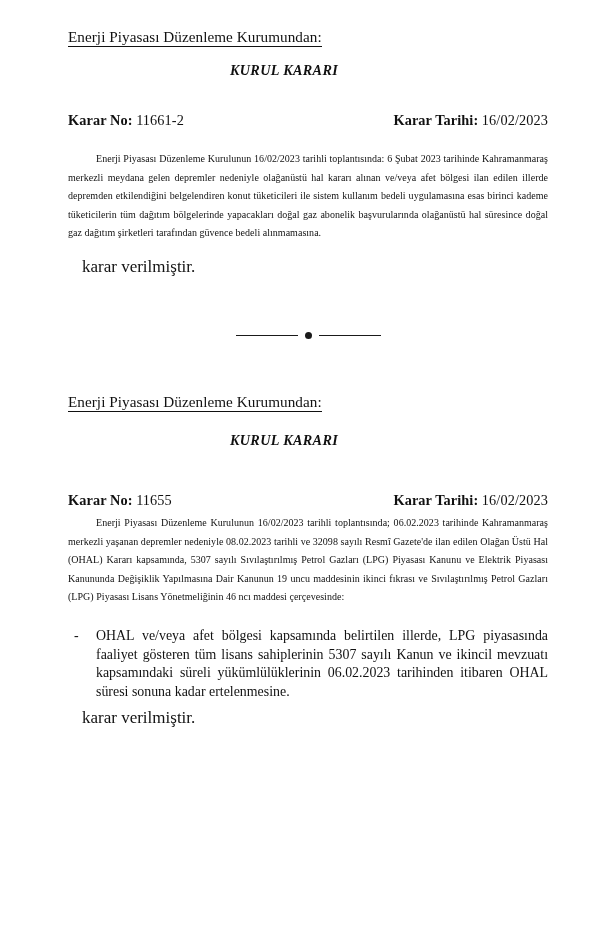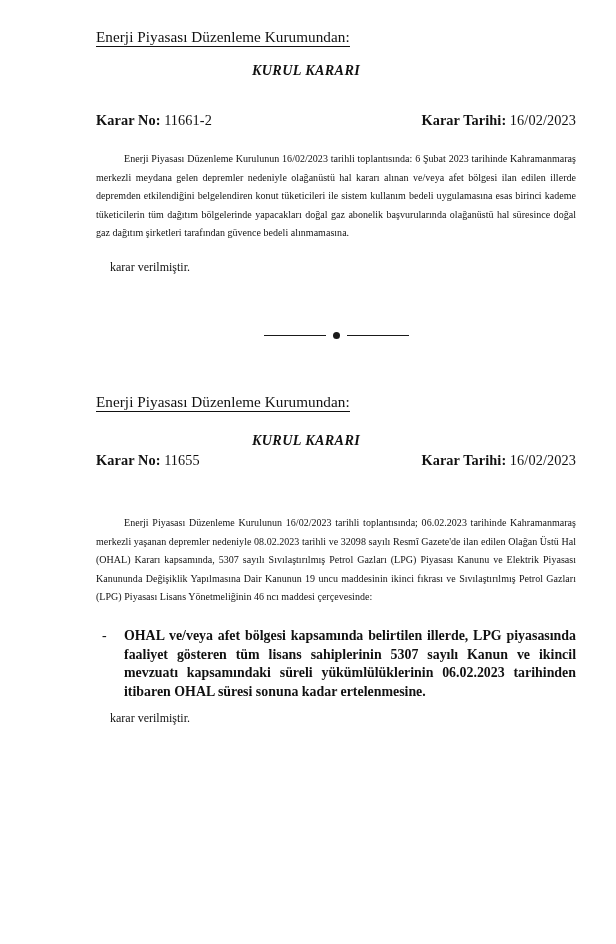--- a/index.html
+++ b/index.html
@@ -83,21 +83,21 @@
     font-size: 10px;
     line-height: 18.6px;
     letter-spacing: 0.03px;
     text-indent: 28px;
     width: 480px;
     margin: 0;
     hyphens: none;
   }
 
   .closing-line {
-    font-size: 12px;
+    font-size: 17px;
     line-height: 18.6px;
     text-indent: 14px;
     width: 480px;
   }
 
   
   .dash-item {
     display: flex;
     width: 480px;
     font-size: 13.9px;
@@ -106,21 +106,20 @@
   .dash-item .dash-marker {
     width: 28px;
     flex: 0 0 28px;
     padding-left: 6px;
     box-sizing: border-box;
   }
   .dash-item .dash-text {
     flex: 1 1 auto;
     text-align: justify;
     text-justify: inter-word;
-    font-weight: bold;
   }
 
   
   .separator {
     display: flex;
     align-items: center;
     justify-content: center;
     width: 480px;
     gap: 7px;
   }
@@ -130,21 +129,21 @@
     border-top: 1.3px solid #1a1a1a;
   }
   .separator .sep-dot {
     width: 7px;
     height: 7px;
     border-radius: 50%;
     background: #1a1a1a;
   }
 
   
-  .at { position: absolute; left: 0; margin-left: 28px; }
+  .at { position: absolute; left: 0; }
 </style>
 </head>
 <body>
 
 <div class="page">
   <div class="content">
 
     <div class="at" style="top:28px;">
       <div class="agency-line">
         <span class="agency-text">Enerji Piyasası Düzenleme Kurumundan:</span>
@@ -175,21 +174,21 @@
     </div>
 
     <div class="at" style="top:393px;">
       <div class="agency-line">
         <span class="agency-text">Enerji Piyasası Düzenleme Kurumundan:</span>
       </div>
     </div>
 
     <div class="at doc-title" style="top:432px;">KURUL KARARI</div>
 
-    <div class="at meta-row" style="top:452px;">
+    <div class="at meta-row" style="top:492px;">
       <div class="meta-cell">
         <span class="meta-label">Karar No:</span>
         <span class="meta-value">11655</span>
       </div>
       <div class="meta-cell right">
         <span class="meta-label">Karar Tarihi:</span>
         <span class="meta-value">16/02/2023</span>
       </div>
     </div>
 

